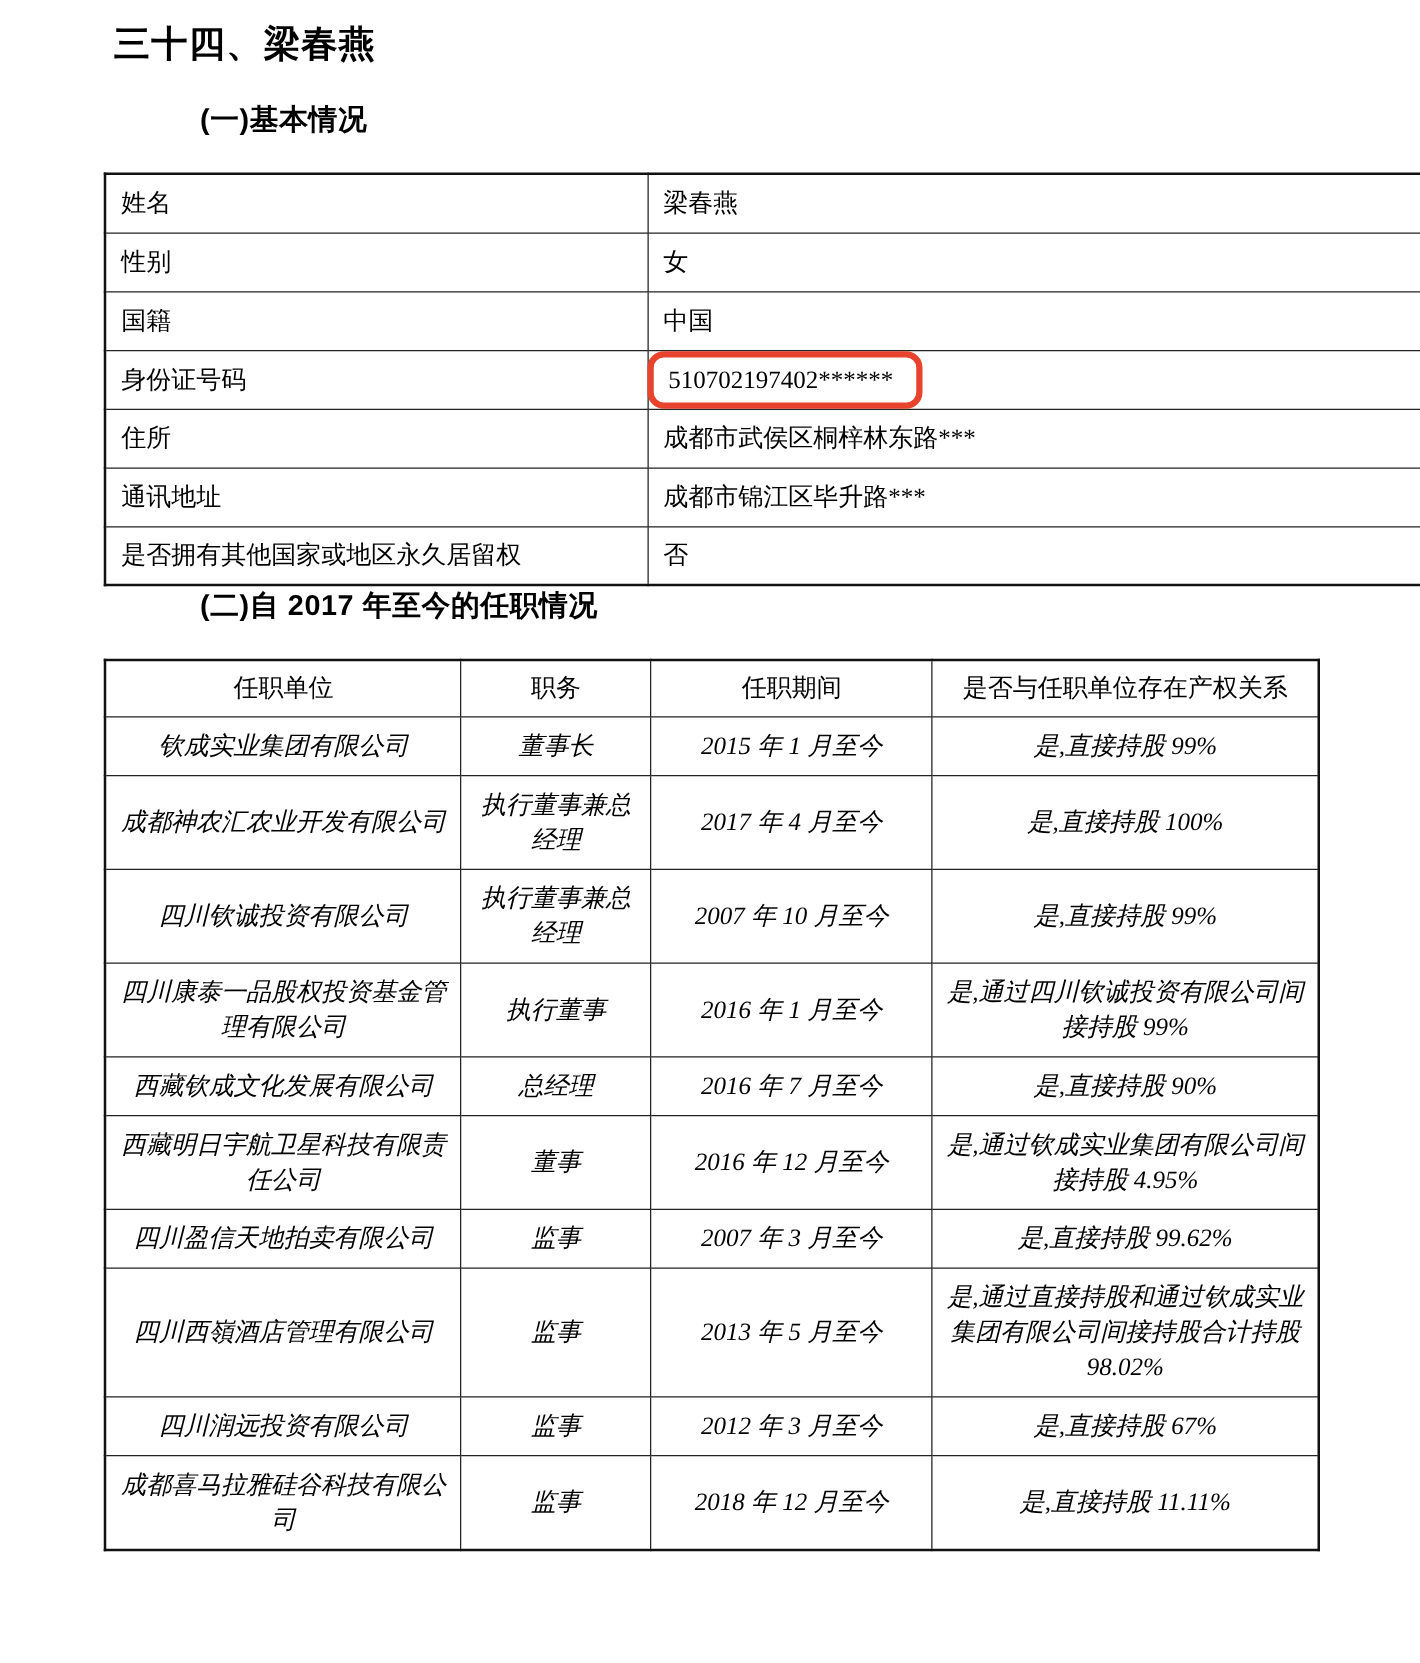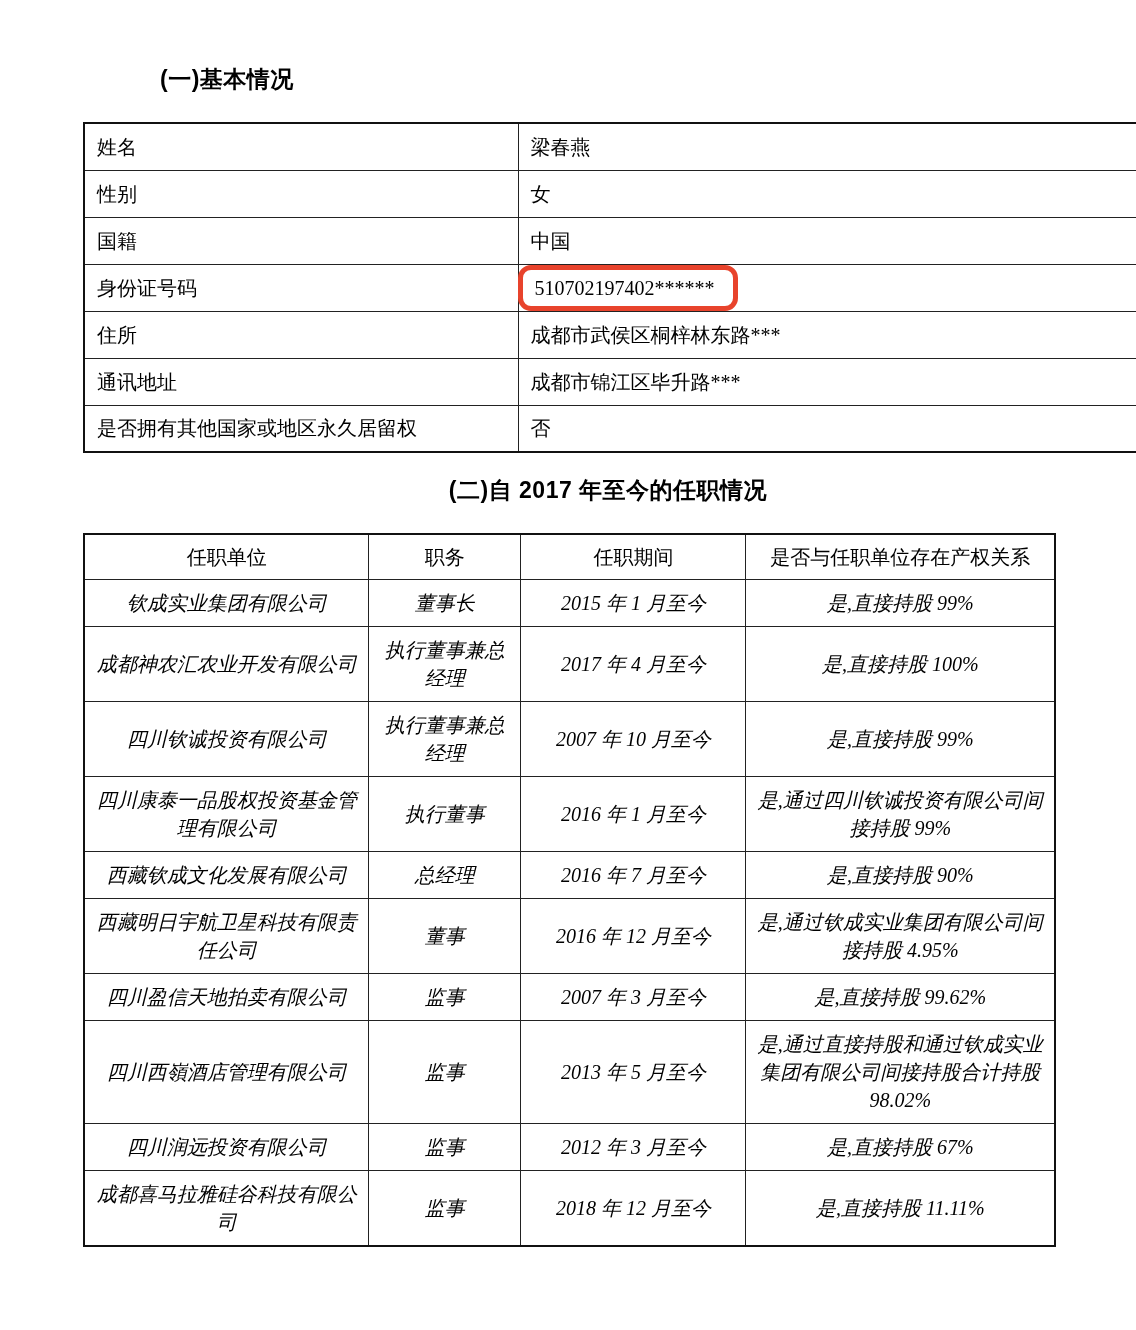--- a/index.html
+++ b/index.html
@@ -15,22 +15,22 @@
   .doc-title {
     font-family:"Liberation Sans","DejaVu Sans",sans-serif;
     font-weight:700; font-size:29px; letter-spacing:1px;
     margin-left:8px; margin-top:4px;
   }
   .section-heading {
     font-family:"Liberation Sans","DejaVu Sans",sans-serif;
     font-weight:700; font-size:23px; letter-spacing:0.5px;
     margin-left:77px;
   }
-  .section-heading.first { margin-top:52px; margin-bottom:27px; }
-  .section-heading.second { margin-top:22px; margin-bottom:27px;text-align:center; }
+  .section-heading.first { margin-top:24px; margin-bottom:27px; }
+  .section-heading.second { margin-bottom:27px; }
 
   table {
     border-collapse:collapse;
     width:973px;
     table-layout:fixed;
     border:2.5px solid #111;
   }
   td, th {
     border:1.5px solid #222;
     font-size:20px;
@@ -67,20 +67,21 @@
   .pos-table .c1 { width:272px; }
   .pos-table .c2 { width:145px; }
   .pos-table .c3 { width:215px; }
   .pos-table .c4 { width:295px; }
 </style>
 </head>
 <body>
 
 <div class="page">
 
+  <h1 class="doc-title">三十四、梁春燕</h1>
 
   <h2 class="section-heading first">(一)基本情况</h2>
 
   <table class="basic-table">
     <tbody>
       <tr>
         <td class="col-label">姓名</td>
         <td class="col-value">梁春燕</td>
       </tr>
       <tr>

